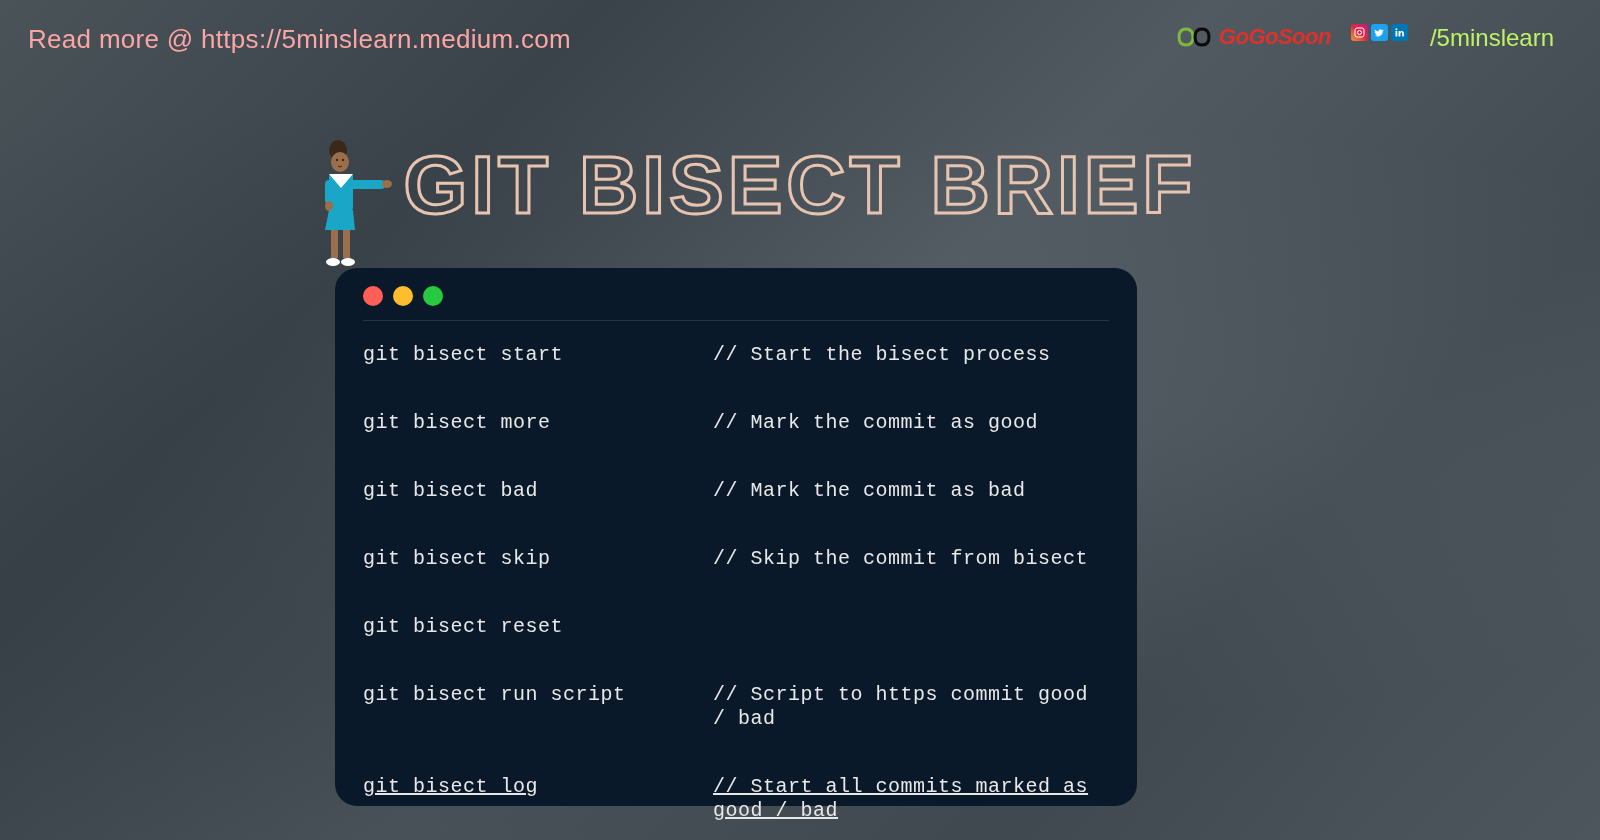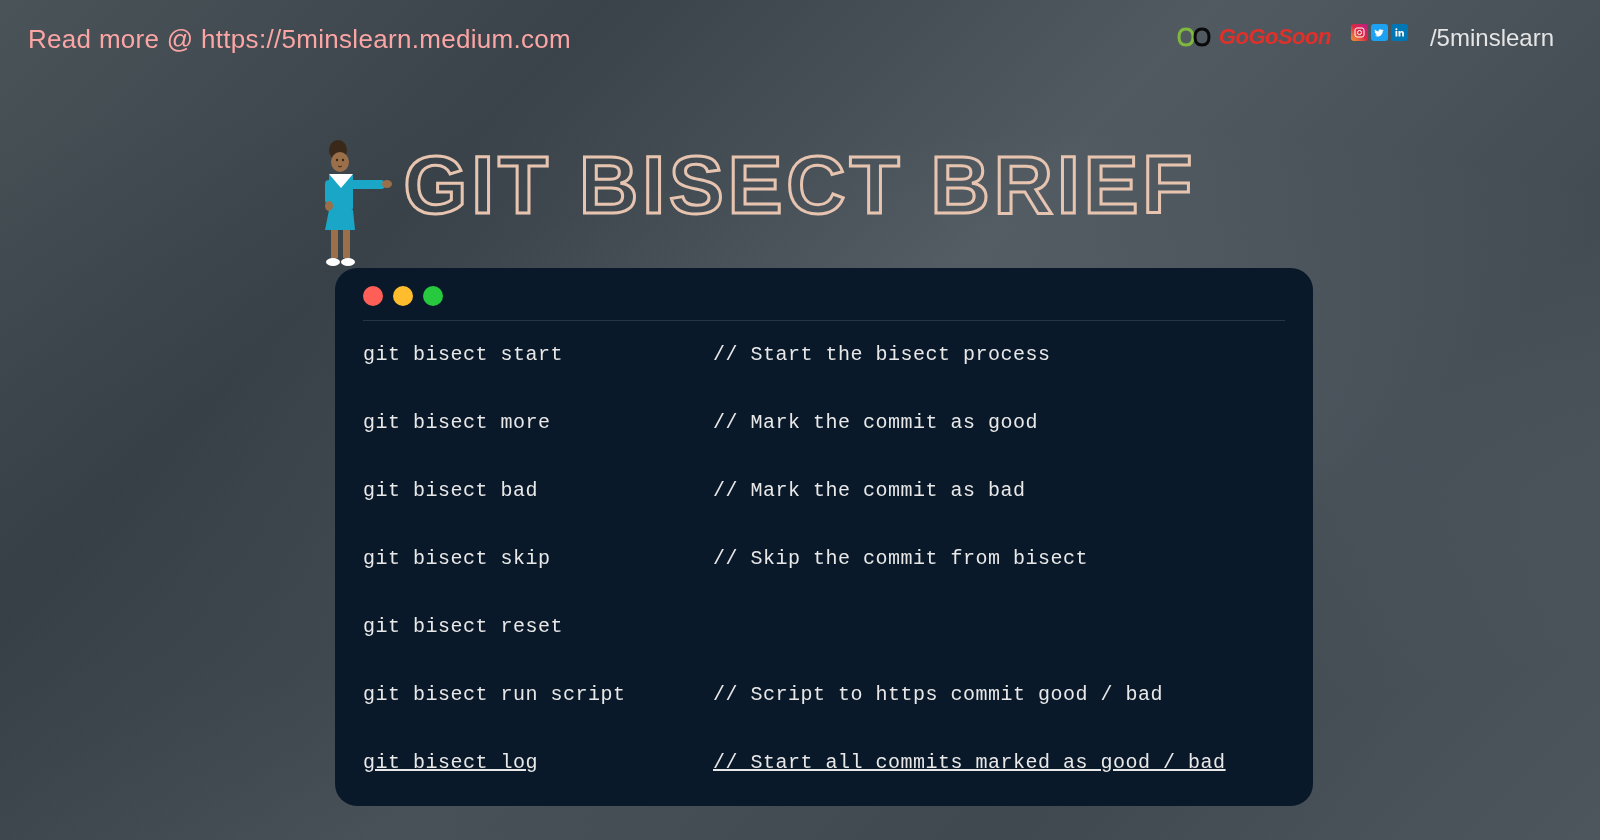--- a/index.html
+++ b/index.html
@@ -84,21 +84,21 @@
       display: flex;
       align-items: center;
       justify-content: center;
     }
     
     .ig-icon { background: linear-gradient(45deg, #f09433, #e6683c, #dc2743, #cc2366, #bc1888); }
     .tw-icon { background: #1da1f2; }
     .in-icon { background: #0077b5; }
     
     .social-handle {
-      color: #e5e5e5;
+      color: #bef264;
       font-size: 24px;
       font-weight: 400;
       margin-left: 2px;
     }
     
     .main-title {
       position: absolute;
       top: 138px;
       left: 50%;
       transform: translateX(-50%);
@@ -117,21 +117,21 @@
       top: 138px;
       left: 303px;
       width: 90px;
       height: 130px;
     }
     
     .terminal-window {
       position: absolute;
       top: 268px;
       left: 335px;
-      width: 978px;
+      width: 802px;
       height: 538px;
       background: #0a1929;
       border-radius: 22px;
       padding: 18px 28px 24px 28px;
     }
     
     .window-controls {
       display: flex;
       gap: 10px;
       padding-bottom: 14px;

